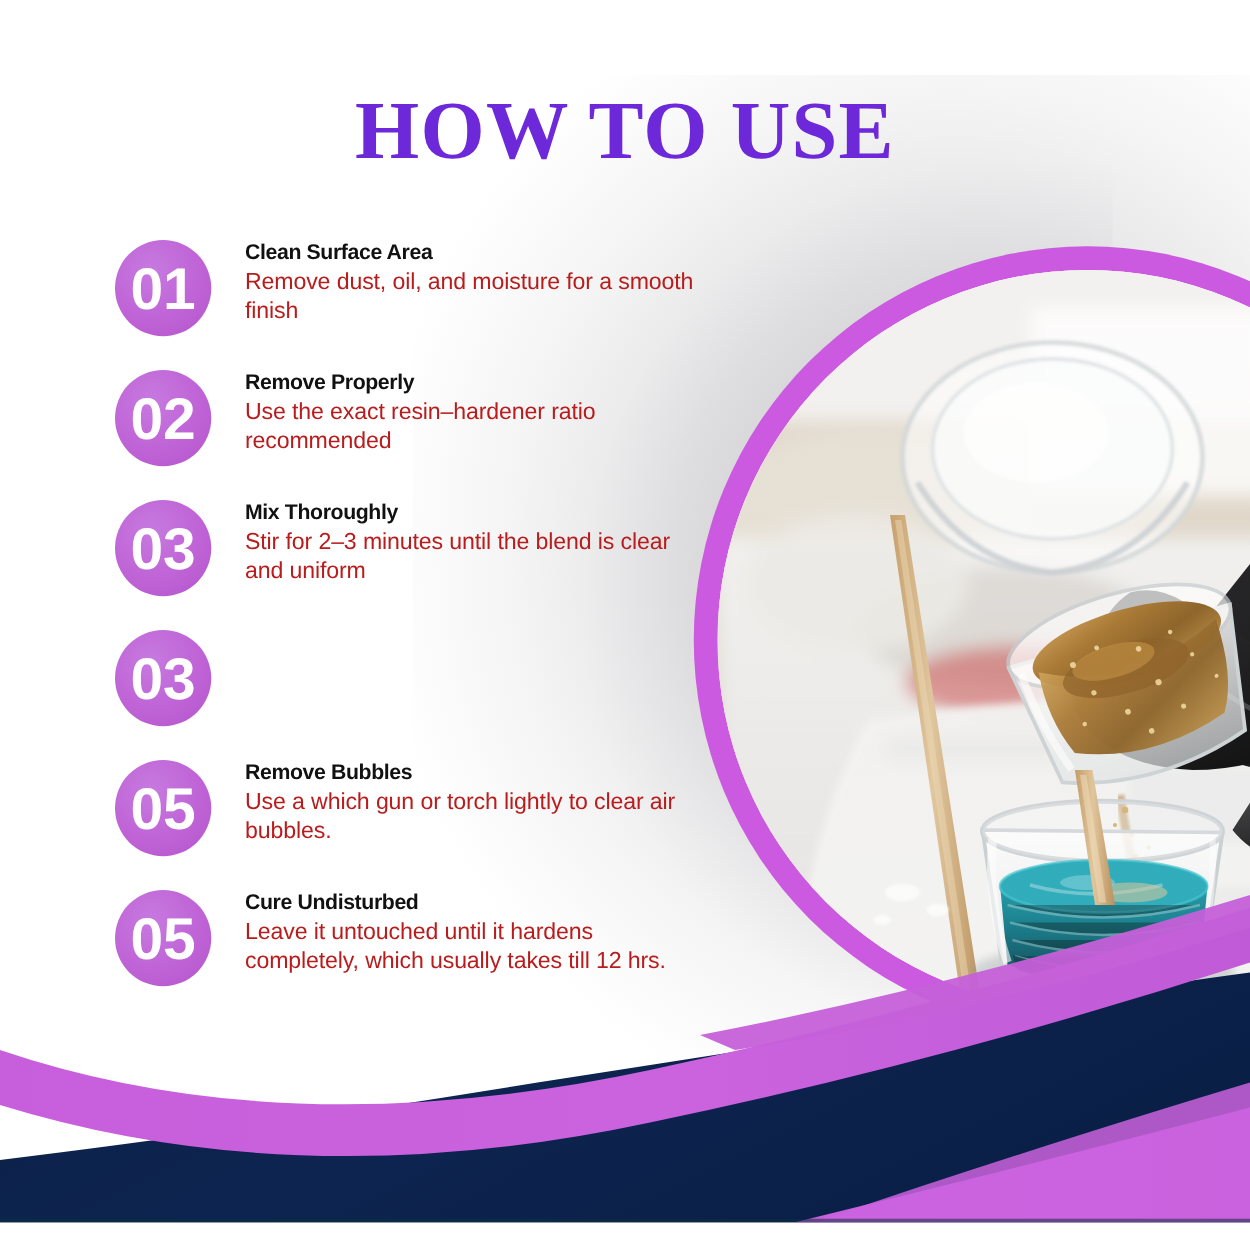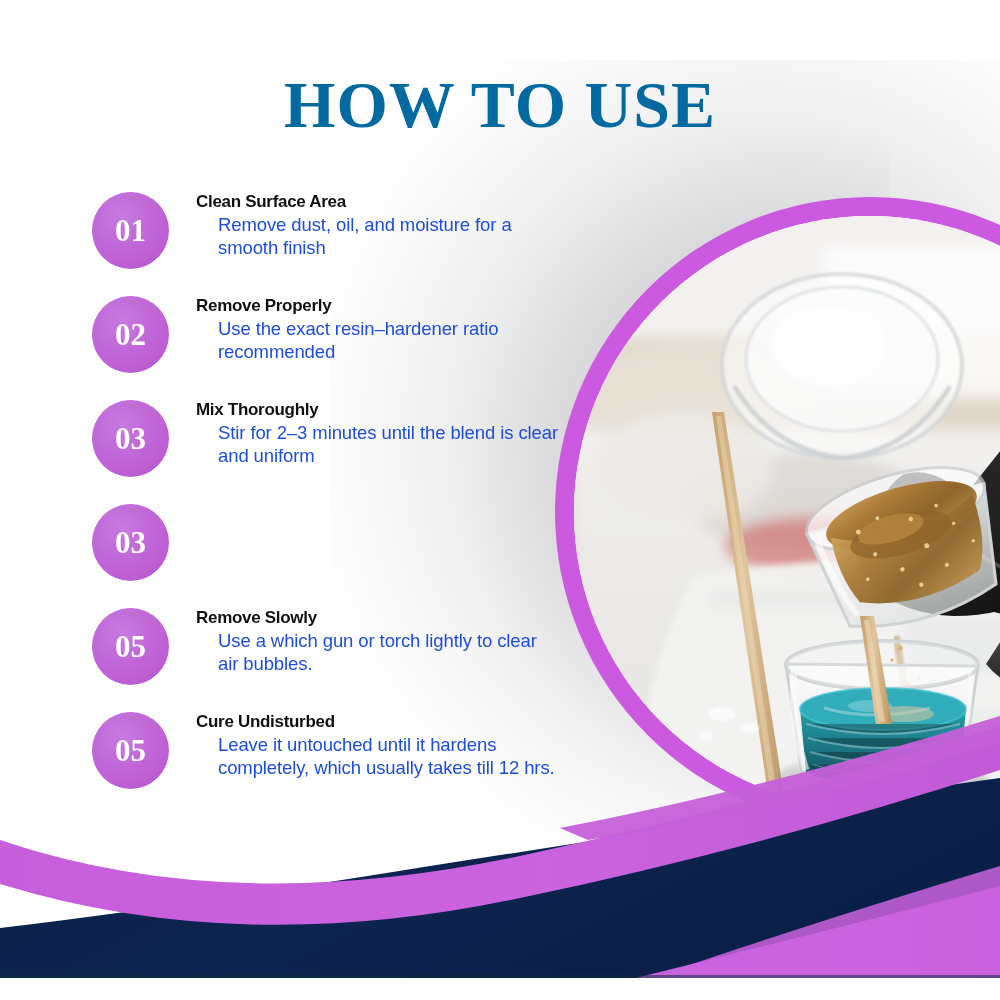--- a/index.html
+++ b/index.html
@@ -49,21 +49,21 @@
   .title {
     position: absolute;
     left: 0;
     top: 72px;
     width: 1000px;
     text-align: center;
     font-family: "Liberation Serif", "DejaVu Serif", serif;
     font-weight: bold;
     font-size: 66px;
     letter-spacing: 1px;
-    color: #0369a1;
+    color: #6d28d9;
     line-height: 1;
   }
 
   
   .steps {
     position: absolute;
     left: 92px;
     top: 190px;
     width: 470px;
   }
@@ -77,47 +77,46 @@
   .badge {
     flex: 0 0 auto;
     width: 77px;
     height: 77px;
     border-radius: 50%;
     background: radial-gradient(circle at 38% 32%, #c77ae0 0%, #bf63d6 55%, #b455cc 100%);
     color: #ffffff;
     display: flex;
     align-items: center;
     justify-content: center;
-    font-family: Liberation Serif, serif;
+    font-family: Liberation Sans, sans-serif;
     font-weight: bold;
-    font-size: 31px;
+    font-size: 47px;
     letter-spacing: 0px;
     margin-top: 2px;
   }
   .step-text {
     margin-left: 27px;
     padding-top: 3px;
   }
   .step-title {
     font-family: "Liberation Sans", sans-serif;
     font-weight: bold;
     font-size: 17px;
     color: #111111;
     letter-spacing: -0.3px;
     line-height: 1.08;
     margin-bottom: 3px;
   }
   .step-desc {
     font-family: "Liberation Sans", sans-serif;
     font-size: 18.5px;
-    color: #1d4ed8;
+    color: #b91c1c;
     line-height: 1.23;
     letter-spacing: -0.1px;
     max-width: 360px;
-    margin-left: 22px;
   }
 
   
   .photo-ring {
     position: absolute;
     left: 555px;
     top: 197px;
     width: 630px;
     height: 630px;
     border-radius: 50%;
@@ -375,21 +374,21 @@
       </div>
     </div>
 
     <div class="step">
       <div class="badge">03</div>
     </div>
 
     <div class="step">
       <div class="badge">05</div>
       <div class="step-text">
-        <div class="step-title">Remove Slowly</div>
+        <div class="step-title">Remove Bubbles</div>
         <div class="step-desc">Use a which gun or torch lightly to clear air bubbles.</div>
       </div>
     </div>
 
     <div class="step">
       <div class="badge">05</div>
       <div class="step-text">
         <div class="step-title">Cure Undisturbed</div>
         <div class="step-desc">Leave it untouched until it hardens completely, which usually takes till 12 hrs.</div>
       </div>

